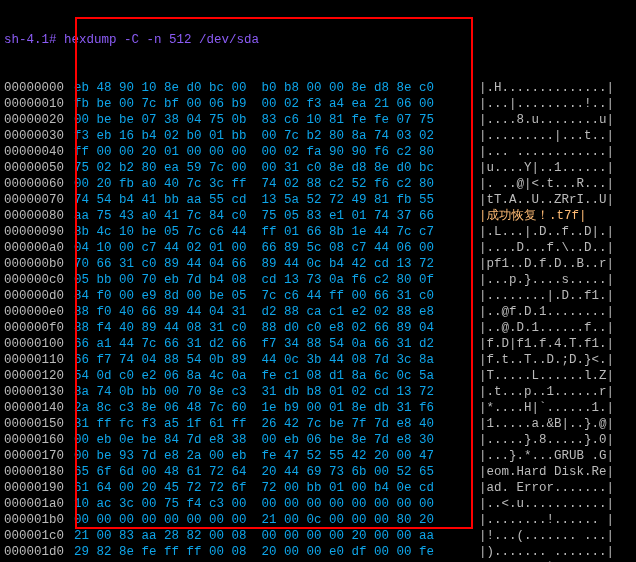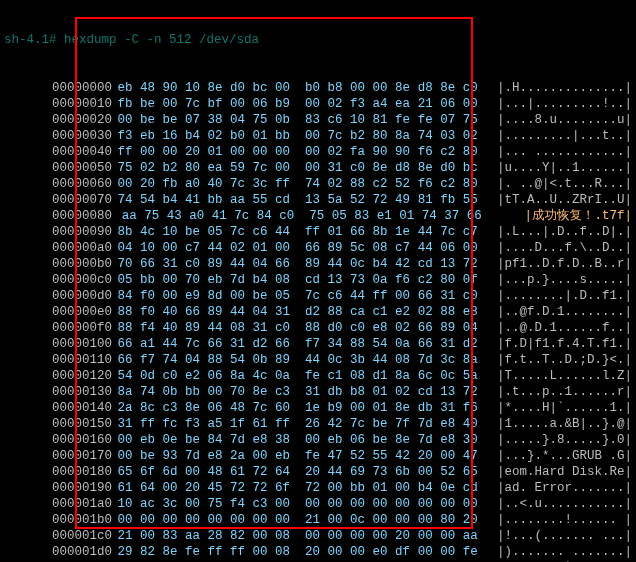--- a/index.html
+++ b/index.html
@@ -16,23 +16,23 @@
     padding: 0 4px;
     white-space: pre;
     line-height: 16px;
     color: #dcdcdc;
   }
   .row {
     display: flex;
     height: 16px;
     align-items: center;
   }
-  .prompt { color: #0f766e; }
-  .offset { color: #bbb; width: 70px; margin-left: 48px; }
-  .hex { color: #7dd3fc; width: 405px; letter-spacing: 0px; }
+  .prompt { color: #8b5cf6; }
+  .offset { color: #bbb; width: 70px; }
+  .hex { color: #0ea5e9; width: 405px; letter-spacing: 0px; }
   .ascii { color: #bbb; }
   .red-ascii { color: #fdba74; }
   .highlight-box {
     position: absolute;
     border: 2px solid #f00;
     top: 17px;
     left: 75px;
     width: 398px;
     height: 512px;
     pointer-events: none;

